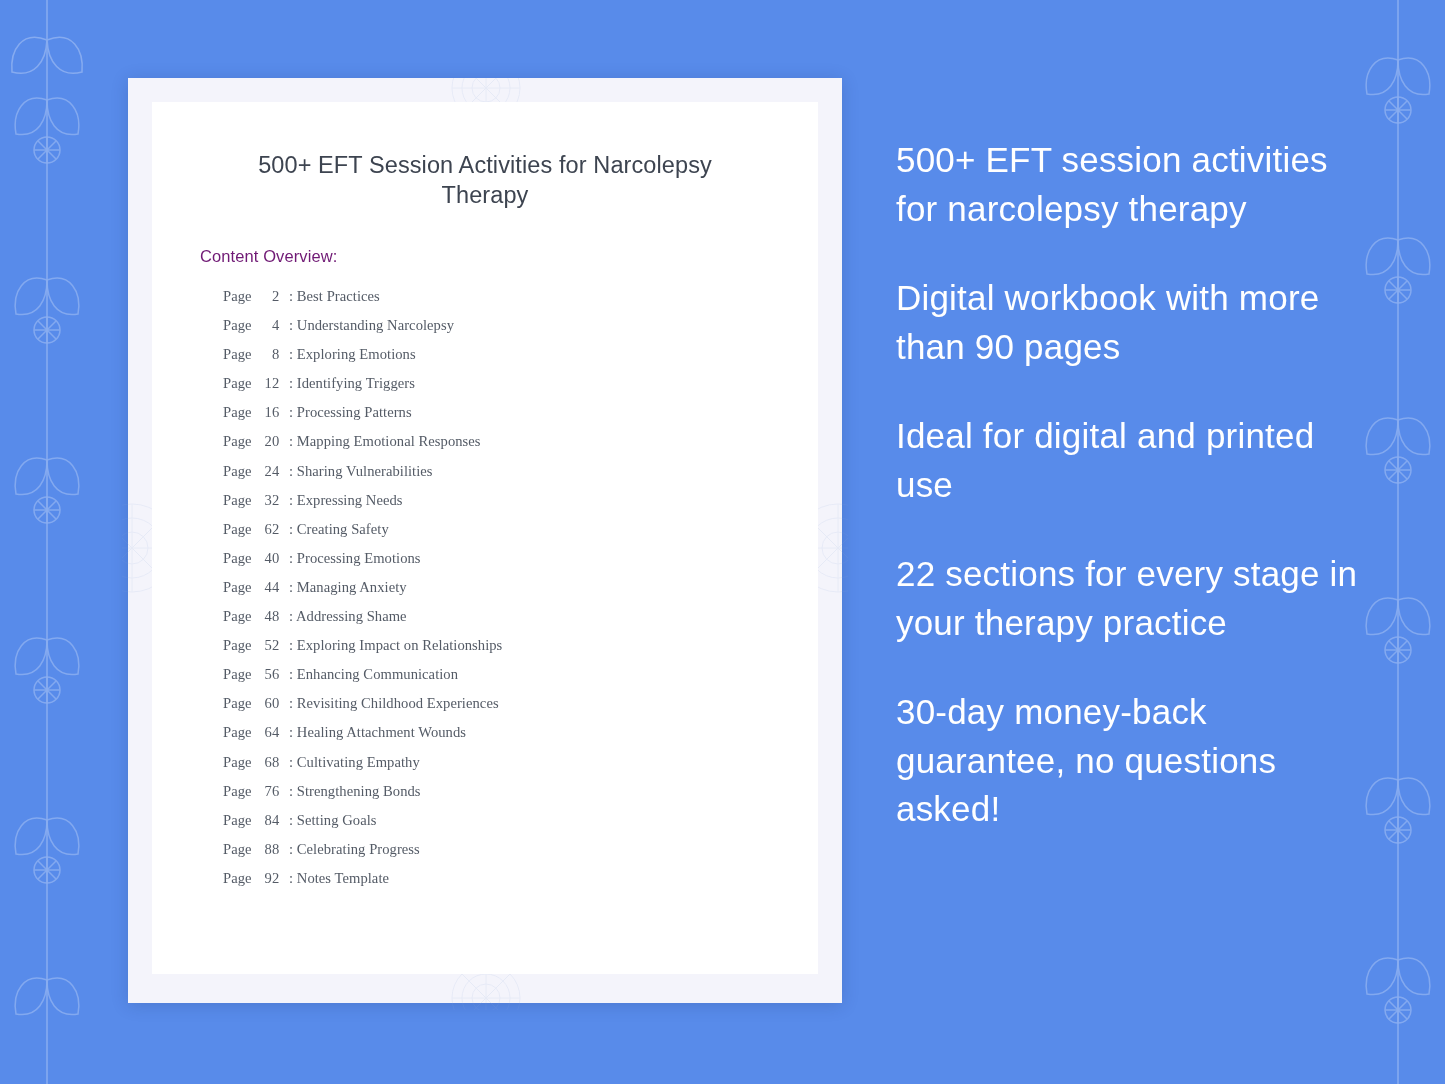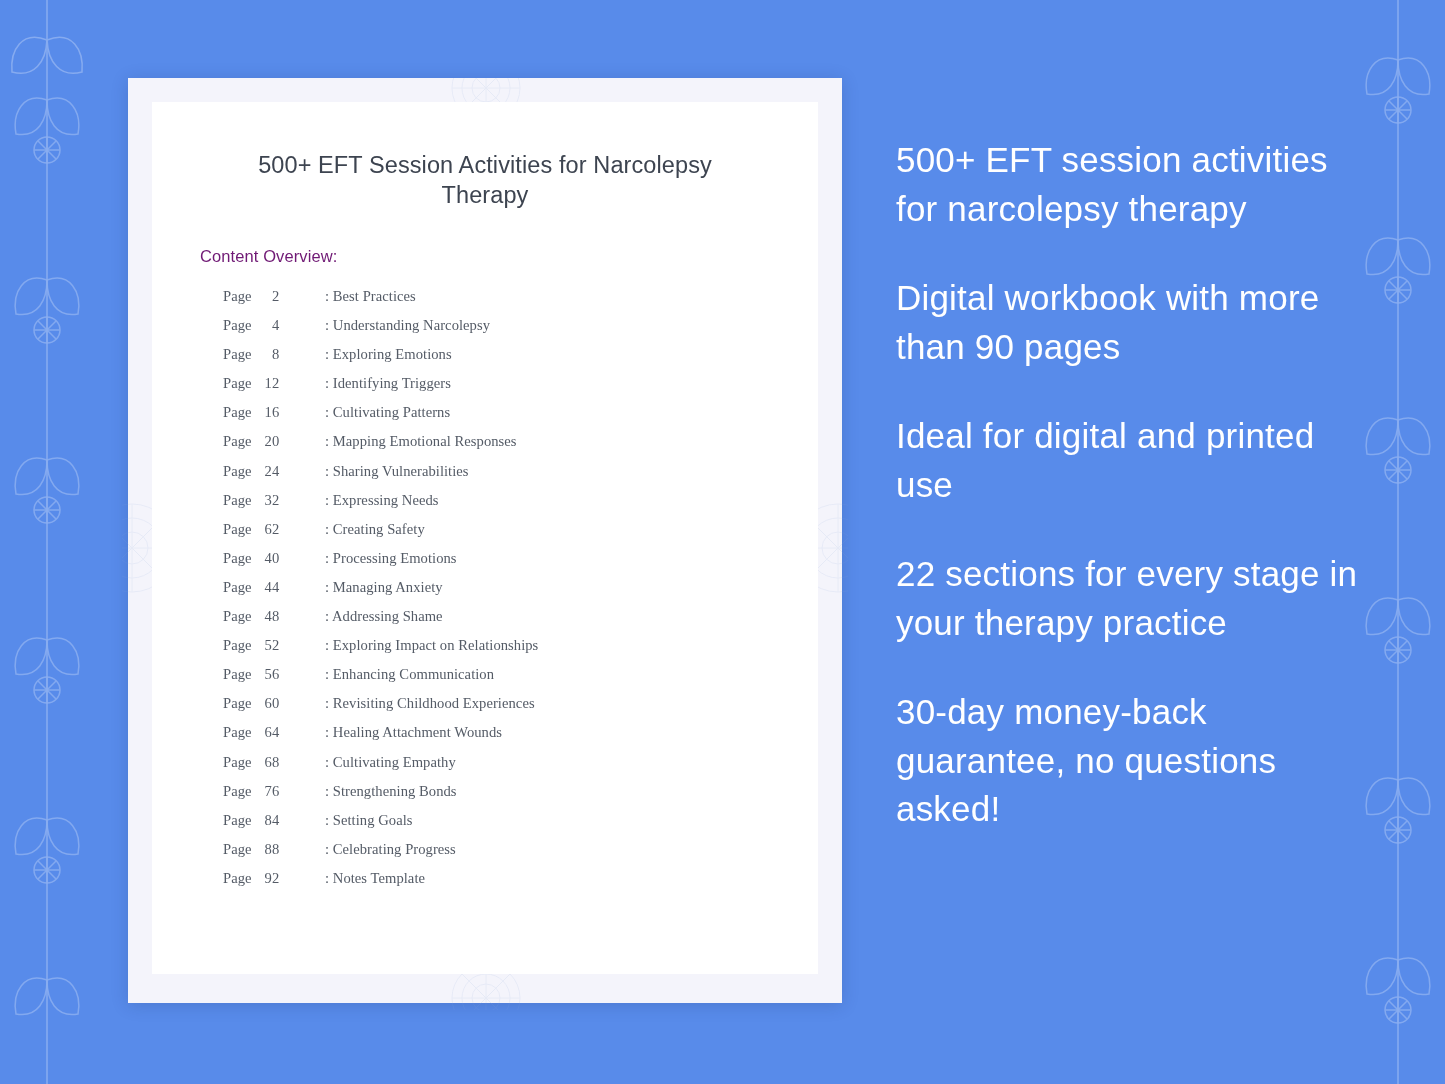--- a/index.html
+++ b/index.html
@@ -79,21 +79,21 @@
     display: inline-block;
     width: 64px;
     flex: 0 0 64px;
     text-align: left;
   }
   .toc-page .num {
     display: inline-block;
     width: 24px;
     text-align: right;
   }
-  .toc-label { padding-left: 2px; margin-left: 36px; }
+  .toc-label { padding-left: 2px; }
 
   
   .mandala {
     position: absolute;
     pointer-events: none;
     opacity: 0.12;
   }
   .mandala svg { display: block; }
 
   
@@ -272,21 +272,21 @@
       <div class="toc-row">
         <span class="toc-page"><span>Page </span><span class="num">8</span></span>
         <span class="toc-label">: Exploring Emotions</span>
       </div>
       <div class="toc-row">
         <span class="toc-page"><span>Page </span><span class="num">12</span></span>
         <span class="toc-label">: Identifying Triggers</span>
       </div>
       <div class="toc-row">
         <span class="toc-page"><span>Page </span><span class="num">16</span></span>
-        <span class="toc-label">: Cultivating Patterns</span>
+        <span class="toc-label">: Processing Patterns</span>
       </div>
       <div class="toc-row">
         <span class="toc-page"><span>Page </span><span class="num">20</span></span>
         <span class="toc-label">: Mapping Emotional Responses</span>
       </div>
       <div class="toc-row">
         <span class="toc-page"><span>Page </span><span class="num">24</span></span>
         <span class="toc-label">: Sharing Vulnerabilities</span>
       </div>
       <div class="toc-row">

